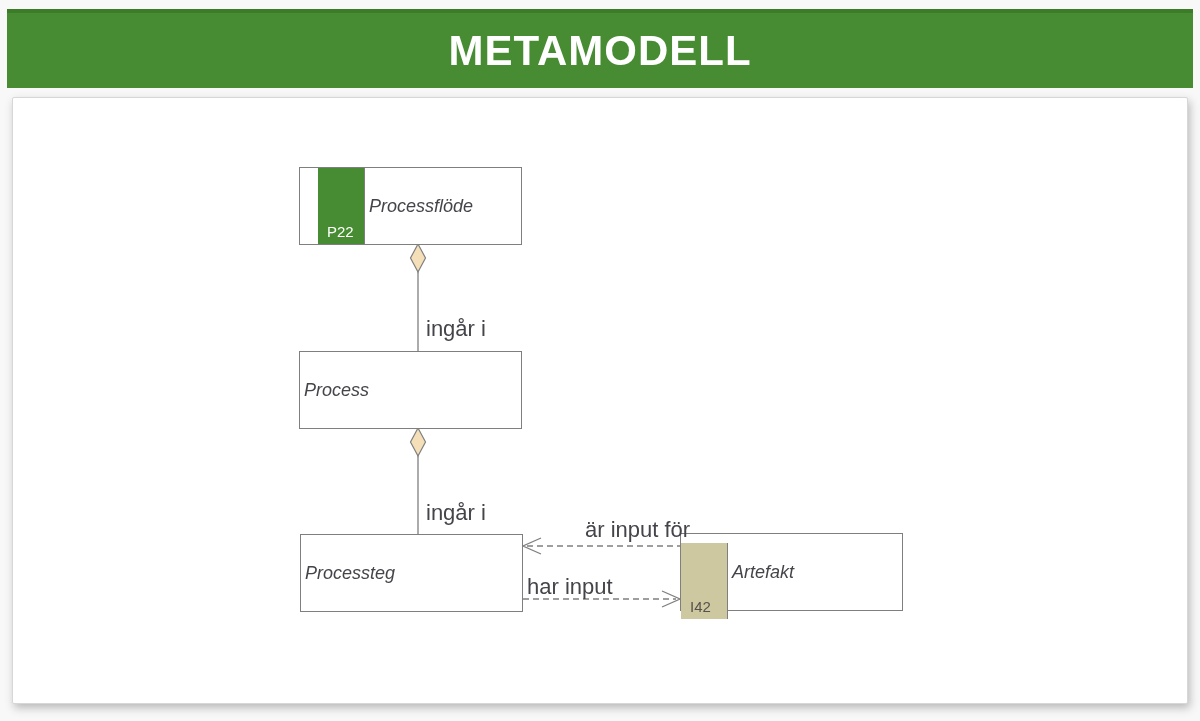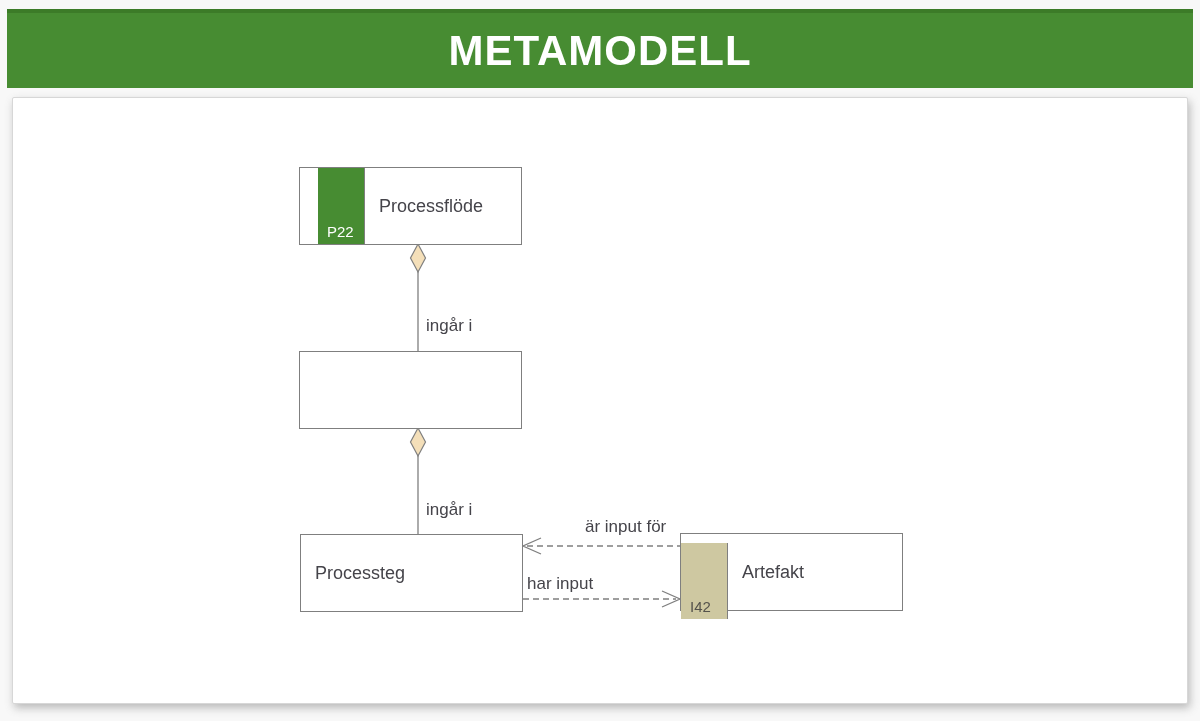--- a/index.html
+++ b/index.html
@@ -36,25 +36,25 @@
     border-right:1px solid var(--line,#7f7f7f); box-sizing:border-box;
   }
   .accent-green{ background:var(--green,#478c32);margin-left:18px; }
   .accent-tan{ background:var(--tan,#cec8a1);margin-top:9px; }
   .node-code{
     position:absolute; left:9px; bottom:5px; font-size:15px; line-height:1;
   }
   .code-light{ color:#ffffff; }
   .code-dark{ color:var(--codeDark,#55534c); }
   .node-label{
-    flex:1; display:flex; align-items:center; padding-left:14px;
-    font-size:18px; color:var(--text,#45444a);
+    flex:1; display:flex; align-items:center; padding-left:4px;
+    font-size:18px; color:var(--text,#45444a);font-style:italic;
   }
   .edge-label{
-    position:absolute; font-size:17px; color:var(--text,#45444a); white-space:nowrap;
+    position:absolute; font-size:22px; color:var(--text,#45444a); white-space:nowrap;
   }
 </style>
 </head>
 <body>
 
 <div class="page">
 
   <header class="banner">
     <h1>METAMODELL</h1>
   </header>
@@ -78,20 +78,21 @@
       </svg>
 
       <div class="node" style="left:286px;top:69px">
         <div class="node-accent accent-green">
           <span class="node-code code-light">P22</span>
         </div>
         <div class="node-label">Processflöde</div>
       </div>
 
       <div class="node" style="left:286px;top:253px">
+        <div class="node-label">Process</div>
       </div>
 
       <div class="node" style="left:287px;top:436px">
         <div class="node-label">Processteg</div>
       </div>
 
       <div class="node" style="left:667px;top:435px">
         <div class="node-accent accent-tan">
           <span class="node-code code-dark">I42</span>
         </div>

